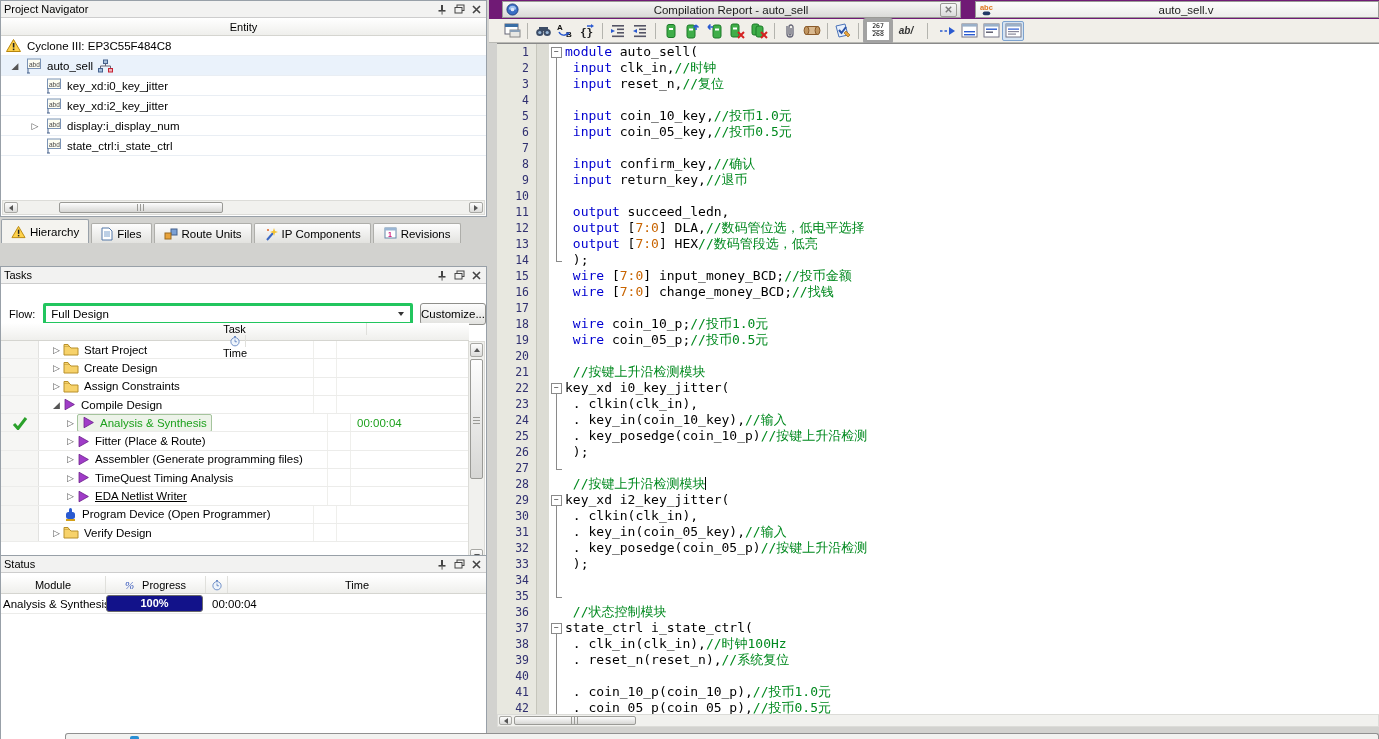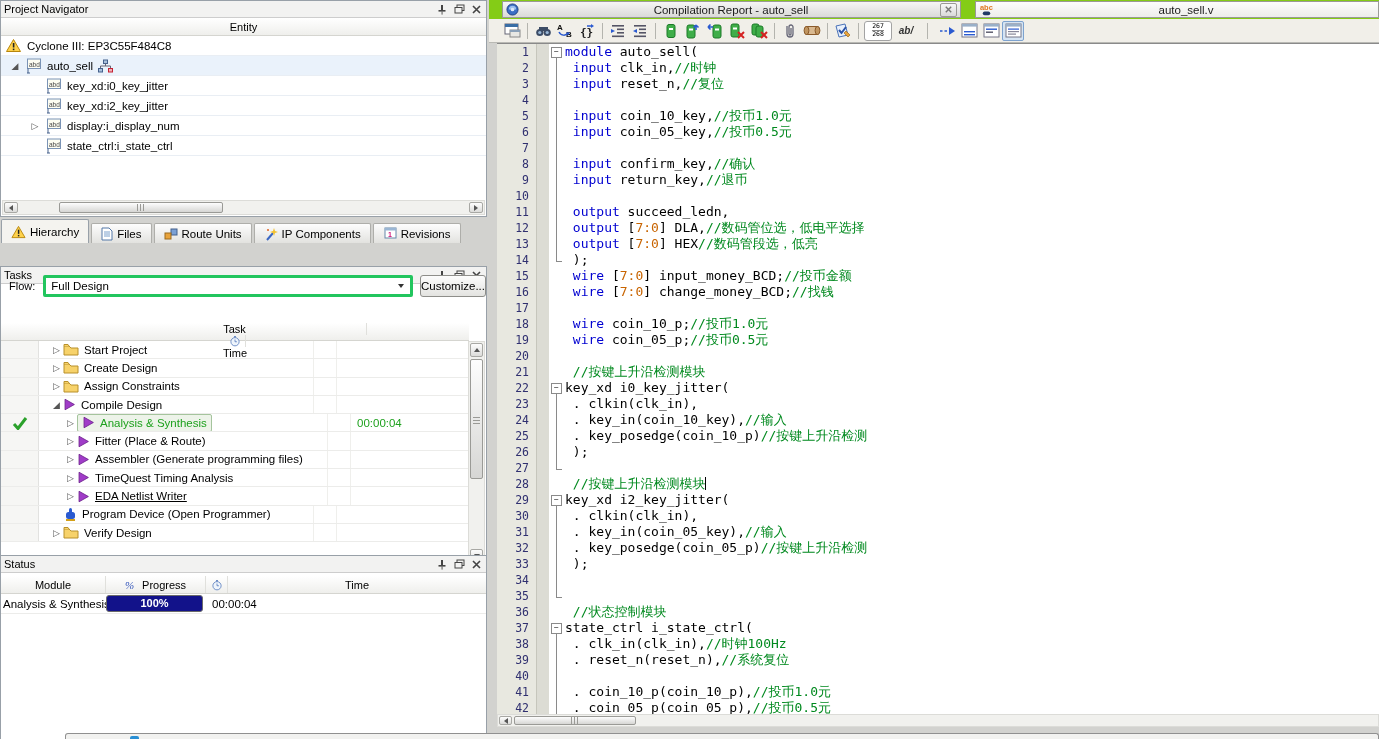--- a/index.html
+++ b/index.html
@@ -33,28 +33,28 @@
   .tab.active{height:24px;background:#f4f3ef;border-color:#98a0a8;position:relative;z-index:2;}
   
   .task-row{height:18.3px;display:flex;align-items:stretch;border-bottom:1px solid #ececea;box-sizing:border-box;font-size:11.5px;}
   .tkc{width:37px;flex:0 0 auto;background:#f6f6f4;border-right:1px solid #e2e2e0;display:flex;align-items:center;justify-content:center;}
   .tkt{width:263px;flex:0 0 auto;border-right:1px solid #efefec;display:flex;align-items:center;white-space:nowrap;overflow:hidden;}
   .tkk{width:22px;flex:0 0 auto;border-right:1px solid #efefec;}
   .tkm{flex:1;display:flex;align-items:center;padding-left:6px;}
   .selbox{display:flex;align-items:center;border:1px solid #a5c49d;background:#edf3e9;border-radius:2px;padding:0 4px;height:16px;}
   .green{color:#1ea11e;}
   
-  #mdi-top{position:absolute;left:489px;top:0;width:890px;height:19px;background:#84cc16;}
+  #mdi-top{position:absolute;left:489px;top:0;width:890px;height:19px;background:#701a75;}
   .caption{position:absolute;top:1px;height:17px;border:1px solid #9a9a96;box-sizing:border-box;display:flex;align-items:center;padding:0 3px;background:linear-gradient(#f6f6f5,#dadad8);}
   .cap-title{flex:1;text-align:center;font-size:11.5px;color:#1a1a1a;white-space:nowrap;overflow:hidden;}
   #toolbar{position:absolute;left:489px;top:19px;width:890px;height:24px;background:#f1efe9;border-bottom:1px solid #b9b9b4;display:flex;align-items:center;padding-left:12px;box-sizing:border-box;}
   .ti{width:22px;height:20px;display:inline-flex;align-items:center;justify-content:center;position:relative;border-radius:2px;flex:0 0 auto;}
   .ti.pressed{background:#d5e4f3;border:1px solid #7da2ce;box-sizing:border-box;}
   .tsep{width:1px;height:16px;background:#b4b4ae;margin:0 4px;flex:0 0 auto;}
-  .badge{width:26px;height:18px;border:1px solid #a3a3a3;background:#fff;border-radius:3px;display:flex;flex-direction:column;align-items:center;justify-content:center;font-size:6.5px;line-height:7px;font-family:"DejaVu Sans Mono",monospace;}
+  .badge{width:26px;height:18px;border:4px solid #a3a3a3;background:#fff;border-radius:3px;display:flex;flex-direction:column;align-items:center;justify-content:center;font-size:6.5px;line-height:7px;font-family:"DejaVu Sans Mono",monospace;}
   .abmark{font-size:10px;font-weight:bold;color:#333;font-style:italic;}
   #code-area{position:absolute;left:497px;top:43px;width:882px;height:671px;background:#fff;border-top:1px solid #8a8a8a;overflow:hidden;}
   .code-line{display:flex;height:16px;}
   .line-num{width:40px;flex:0 0 auto;background:#e8e8e0;border-right:1px solid #c6c6bc;text-align:right;padding-right:7px;box-sizing:border-box;font:11.5px/16px "DejaVu Sans Mono",monospace;color:#303070;}
   .mod-m{width:12px;flex:0 0 auto;background:#dcdcd4;}
   .fold-c{width:16px;flex:0 0 auto;position:relative;}
   .f-line:before{content:'';position:absolute;left:7px;top:0;bottom:0;border-left:1px solid #8a8a8a;}
   .f-corner:before{content:'';position:absolute;left:7px;top:0;height:9px;width:5px;border-left:1px solid #8a8a8a;border-bottom:1px solid #8a8a8a;}
   .f-box:after{content:'';position:absolute;left:7px;top:13px;bottom:0;border-left:1px solid #8a8a8a;}
   .fold-box{position:absolute;left:2px;top:3px;width:9px;height:9px;border:1px solid #8a8a8a;background:#fff;font:8px/8px "DejaVu Sans Mono",monospace;text-align:center;color:#333;}
@@ -262,21 +262,21 @@
               <rect x="1" y="3.5" width="7" height="5.5" fill="#f2f2f1" stroke="#444"></rect>
             </svg>
           </span>
         <span class="pbtn">
             <svg width="9" height="9" viewBox="0 0 9 9">
               <path d="M1,1 L8,8 M8,1 L1,8" stroke="#444" stroke-width="1.6"></path>
             </svg>
           </span>
       </span>
     </div>
-    <div style="position:absolute;left:0;top:4px;width:100%;height:30px;display:flex;align-items:center;">
+    <div style="position:absolute;left:0;top:32px;width:100%;height:30px;display:flex;align-items:center;">
       <span style="margin-left:8px;">Flow:</span>
       <div style="margin-left:8px;width:370px;height:22px;border:3px solid #22c55e;border-radius:2px;background:#fff;display:flex;align-items:center;box-sizing:border-box;">
         <span style="flex:1;padding-left:5px;font-size:11.5px;">Full Design</span>
         <span style="width:18px;display:flex;justify-content:center;">
             <span class="arr d" style="border-top-color:#333;"></span>
           </span>
       </div>
       <div class="flowbtn" style="margin-left:7px;width:66px;">
         <span>Customize...</span>
       </div>

